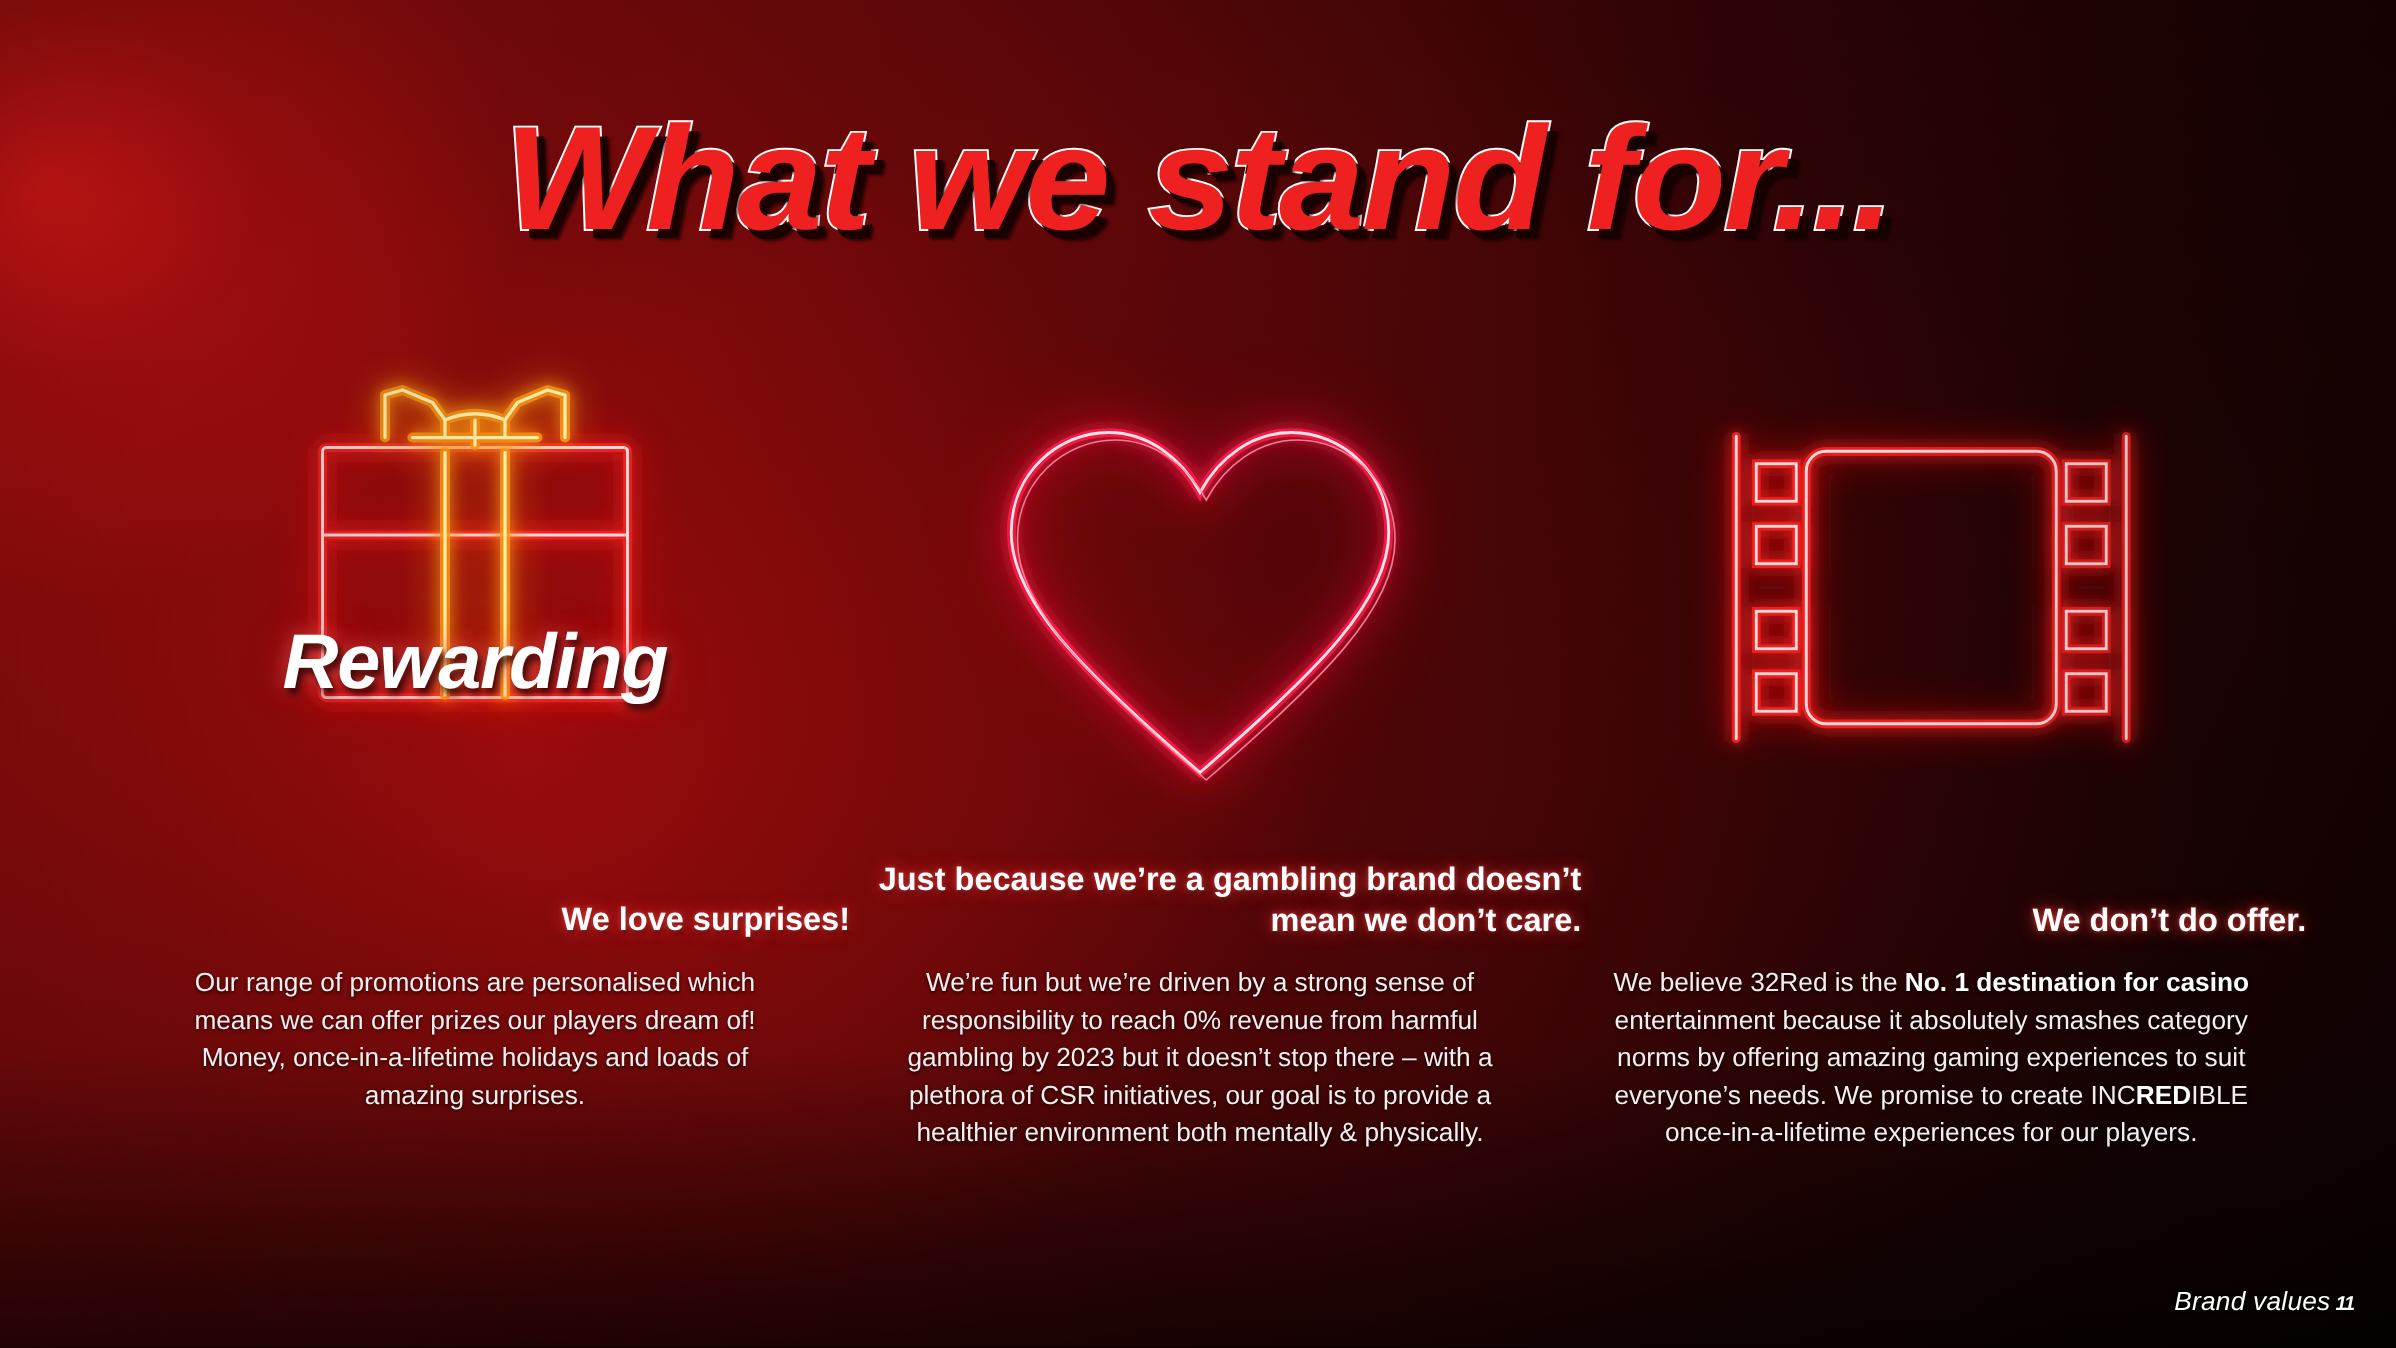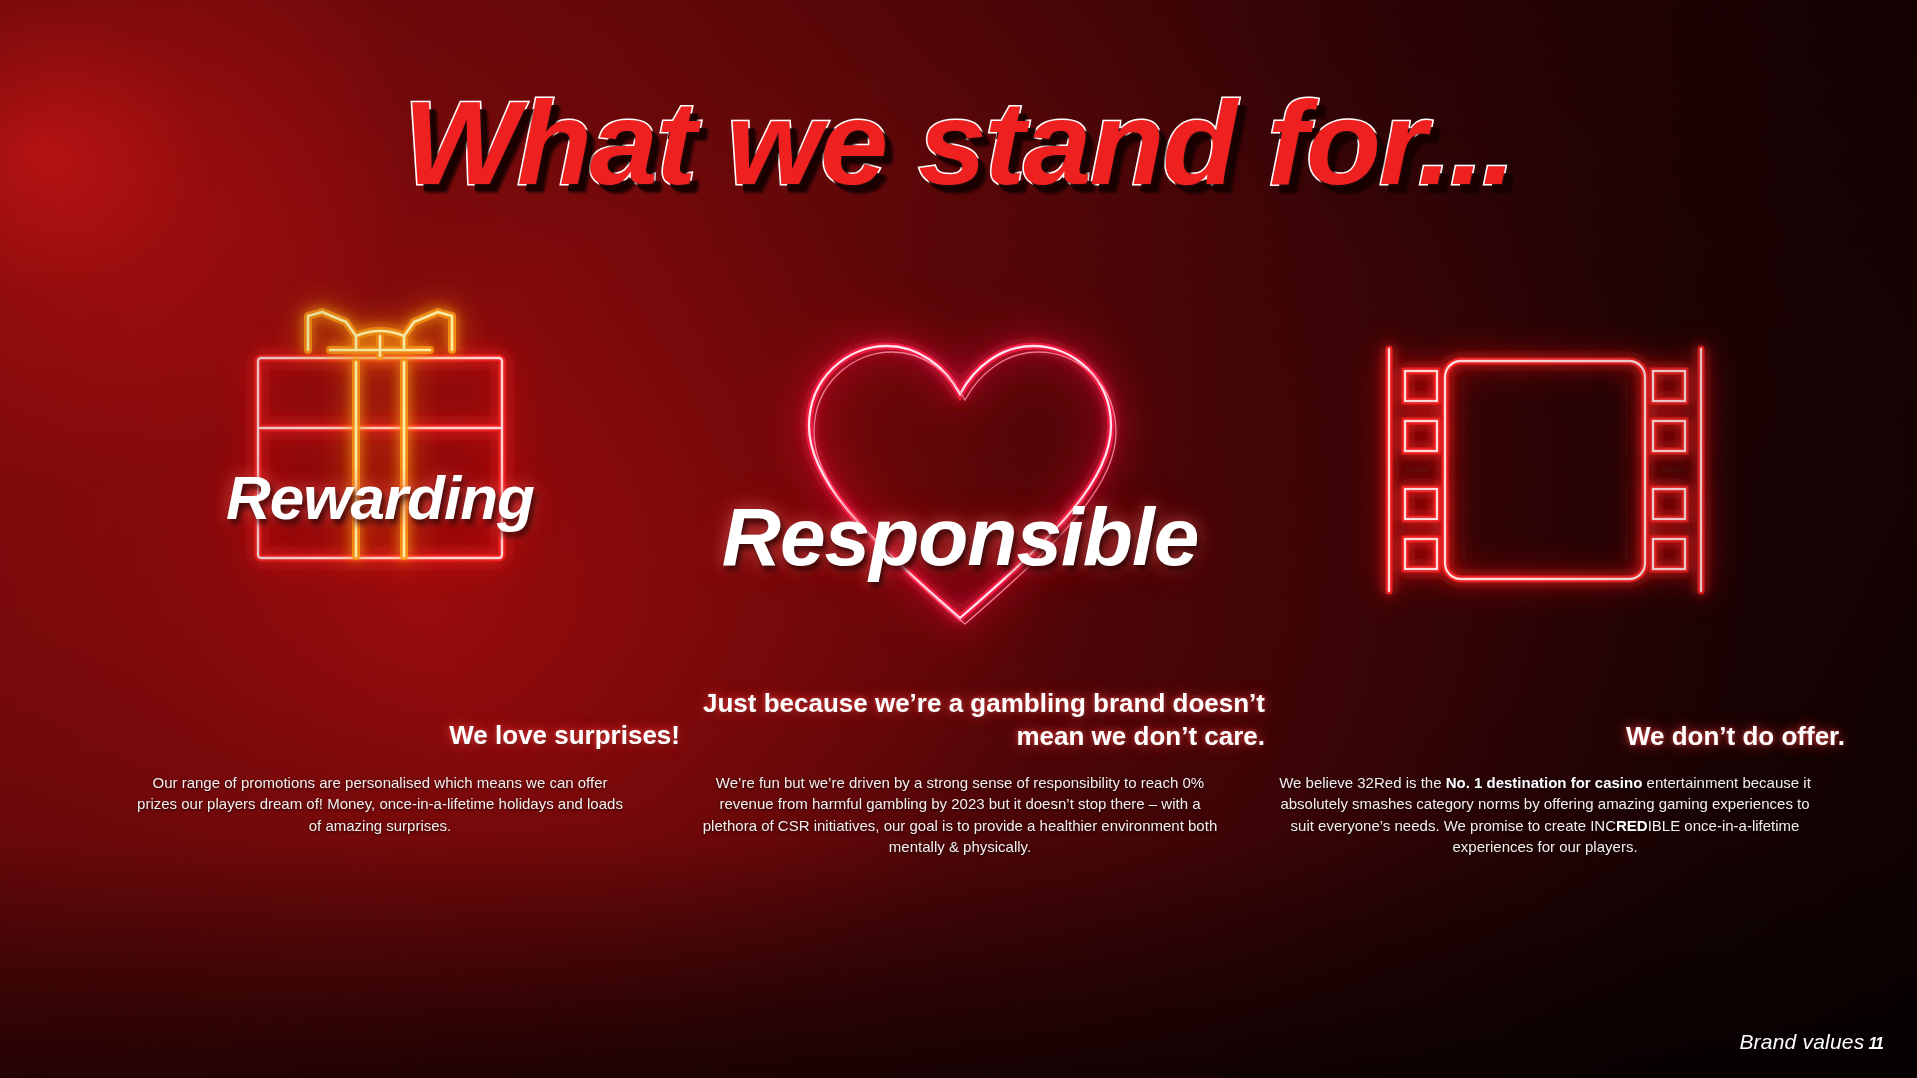--- a/index.html
+++ b/index.html
@@ -55,40 +55,41 @@
 
   
   .neon-word{
     position:absolute;left:0;width:100%;text-align:center;
     font-style:italic;font-weight:bold;color:#fff;
     letter-spacing:-1px;z-index:5;white-space:nowrap;
     text-shadow:
       3px 5px 6px rgba(40,0,0,.85),
       0 0 16px rgba(255,120,120,.55),
       0 0 34px rgba(255,40,40,.35);
+    margin-top: 32px;
   }
   #word-1{top:462px;font-size:62px;}
   #word-2{top:490px;font-size:82px;}
   #word-3{top:462px;font-size:60px;}
 
   
   .sub-head{
     position:absolute;left:0;width:100%;text-align:right;
     color:#fff;font-weight:bold;font-size:26px;line-height:1.25;
     text-shadow:0 0 14px rgba(255,60,60,.75), 0 0 4px rgba(255,90,90,.6), 1px 2px 3px rgba(0,0,0,.6);
     z-index:4;
   }
   #sub-1{top:719px;}
   #sub-2{top:687px;}
   #sub-3{top:720px;}
 
   
   .body-copy{
     position:absolute;left:0;width:100%;text-align:center;
-    color:#f4eeee;font-size:15px;line-height:1.43;
+    color:#f4eeee;font-size:21px;line-height:1.43;
     text-shadow:0 1px 3px rgba(0,0,0,.75);
     z-index:4;
   }
   .body-copy b{font-weight:bold;color:#ffffff;margin-top:12px;}
   #copy-1{top:772px;padding:0 56px;box-sizing:border-box;}
   #copy-2{top:772px;padding:0 42px;box-sizing:border-box;}
   #copy-3{top:772px;padding:0 30px;box-sizing:border-box;}
 
   
   #footer{
@@ -190,21 +191,20 @@
         </g>
         <g fill="none" stroke="#ffe3ea" stroke-width="2.3">
           <path d="M165 288 C 70 206, 14 150, 14 96 C 14 48, 52 16, 92 16 C 123 16, 150 36, 165 64 C 180 36, 207 16, 238 16 C 278 16, 316 48, 316 96 C 316 150, 260 206, 165 288 Z"></path>
         </g>
         <g fill="none" stroke="#ff8fa8" stroke-width="1.3" opacity=".85" transform="translate(5,6)">
           <path d="M165 288 C 70 206, 14 150, 14 96 C 14 48, 52 16, 92 16 C 123 16, 150 36, 165 64 C 180 36, 207 16, 238 16 C 278 16, 316 48, 316 96 C 316 150, 260 206, 165 288 Z"></path>
         </g>
       </svg>
     </div>
 
-    <div class="neon-word" id="word-2">Responsible</div>
     <div class="sub-head" id="sub-2">Just because we’re a gambling brand doesn’t mean we don’t care.</div>
     <div class="body-copy" id="copy-2">We’re fun but we’re driven by a strong sense of responsibility to reach 0% revenue from harmful gambling by 2023 but it doesn’t stop there – with a plethora of CSR initiatives, our goal is to provide a healthier environment both mentally &amp; physically.</div>
   </div>
 
   <div class="col" id="col-3">
 
     <div class="icon-wrap" id="icon-3">
       <svg width="340" height="250" viewBox="0 0 340 250" aria-hidden="true">
         <defs>
           <filter id="fGlow" x="-80%" y="-80%" width="260%" height="260%">

